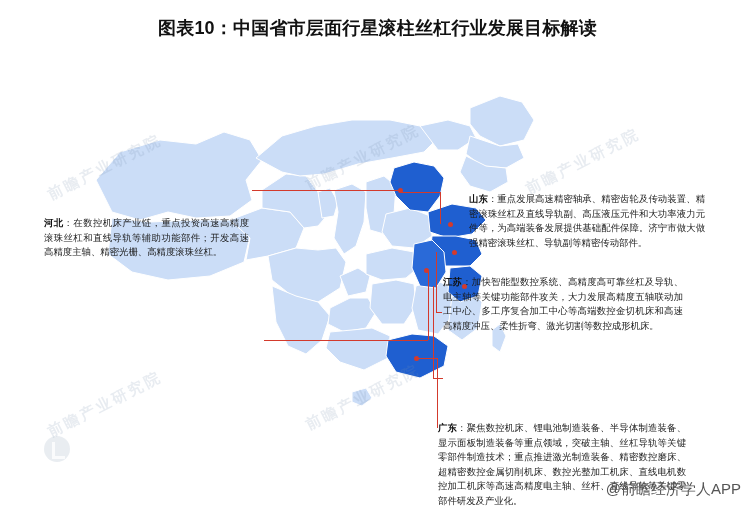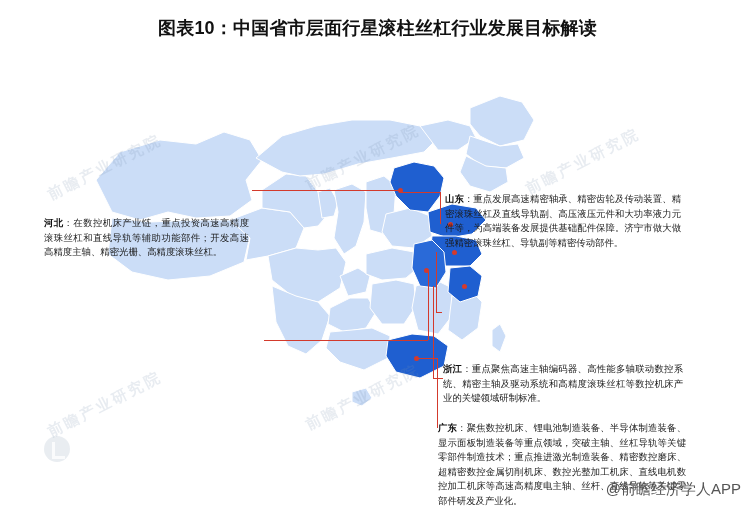--- a/index.html
+++ b/index.html
@@ -90,21 +90,21 @@
     line-height: 14.5px;
     color: #1b1b1b;
     text-align: justify;
   }
   .anno .prov {
     color: #111;
     font-weight: bold;
   }
   .a-hebei   { left: 44px;  top: 176px; width: 205px; }
   .a-anhui   { left: 44px;  top: 288px; width: 214px; }
-  .a-shandong{ left: 445px; top: 152px; width: 236px; }
+  .a-shandong{ left: 469px; top: 152px; width: 236px; }
   .a-jiangsu { left: 443px; top: 235px; width: 240px; }
   .a-zhejiang{ left: 443px; top: 322px; width: 240px; }
   .a-guangdong{left: 438px; top: 381px; width: 248px; }
 
   
   .lead {
     position: absolute;
     background: #d33a2c;
     height: 1px;
   }
@@ -249,24 +249,24 @@
 
     <div class="anno a-hebei">
       <span class="prov">河北</span><span>：</span><span>在数控机床产业链，重点投资高速高精度滚珠丝杠和直线导轨等辅助功能部件；开发高速高精度主轴、精密光栅、高精度滚珠丝杠。</span>
     </div>
 
 
     <div class="anno a-shandong">
       <span class="prov">山东</span><span>：</span><span>重点发展高速精密轴承、精密齿轮及传动装置、精密滚珠丝杠及直线导轨副、高压液压元件和大功率液力元件等，为高端装备发展提供基础配件保障。济宁市做大做强精密滚珠丝杠、导轨副等精密传动部件。</span>
     </div>
 
-
-    <div class="anno a-zhejiang">
-      <span class="prov">浙江</span><span>：</span><span>重点聚焦高速主轴编码器、高性能多轴联动数控系统、精密主轴及驱动系统和高精度滚珠丝杠等数控机床产业的关键领域研制标准。</span>
-    </div>
+    <div class="anno a-jiangsu">
+      <span class="prov">江苏</span><span>：</span><span>加快智能型数控系统、高精度高可靠丝杠及导轨、电主轴等关键功能部件攻关，大力发展高精度五轴联动加工中心、多工序复合加工中心等高端数控金切机床和高速高精度冲压、柔性折弯、激光切割等数控成形机床。</span>
+    </div>
+
 
     <div class="anno a-guangdong">
       <span class="prov">广东</span><span>：</span><span>聚焦数控机床、锂电池制造装备、半导体制造装备、显示面板制造装备等重点领域，突破主轴、丝杠导轨等关键零部件制造技术；重点推进激光制造装备、精密数控磨床、超精密数控金属切削机床、数控光整加工机床、直线电机数控加工机床等高速高精度电主轴、丝杆、直线导轨等关键零部件研发及产业化。</span>
     </div>
   </div>
 
   <div class="credit">@前瞻经济学人APP</div>
 </div>
 
 </body></html>

